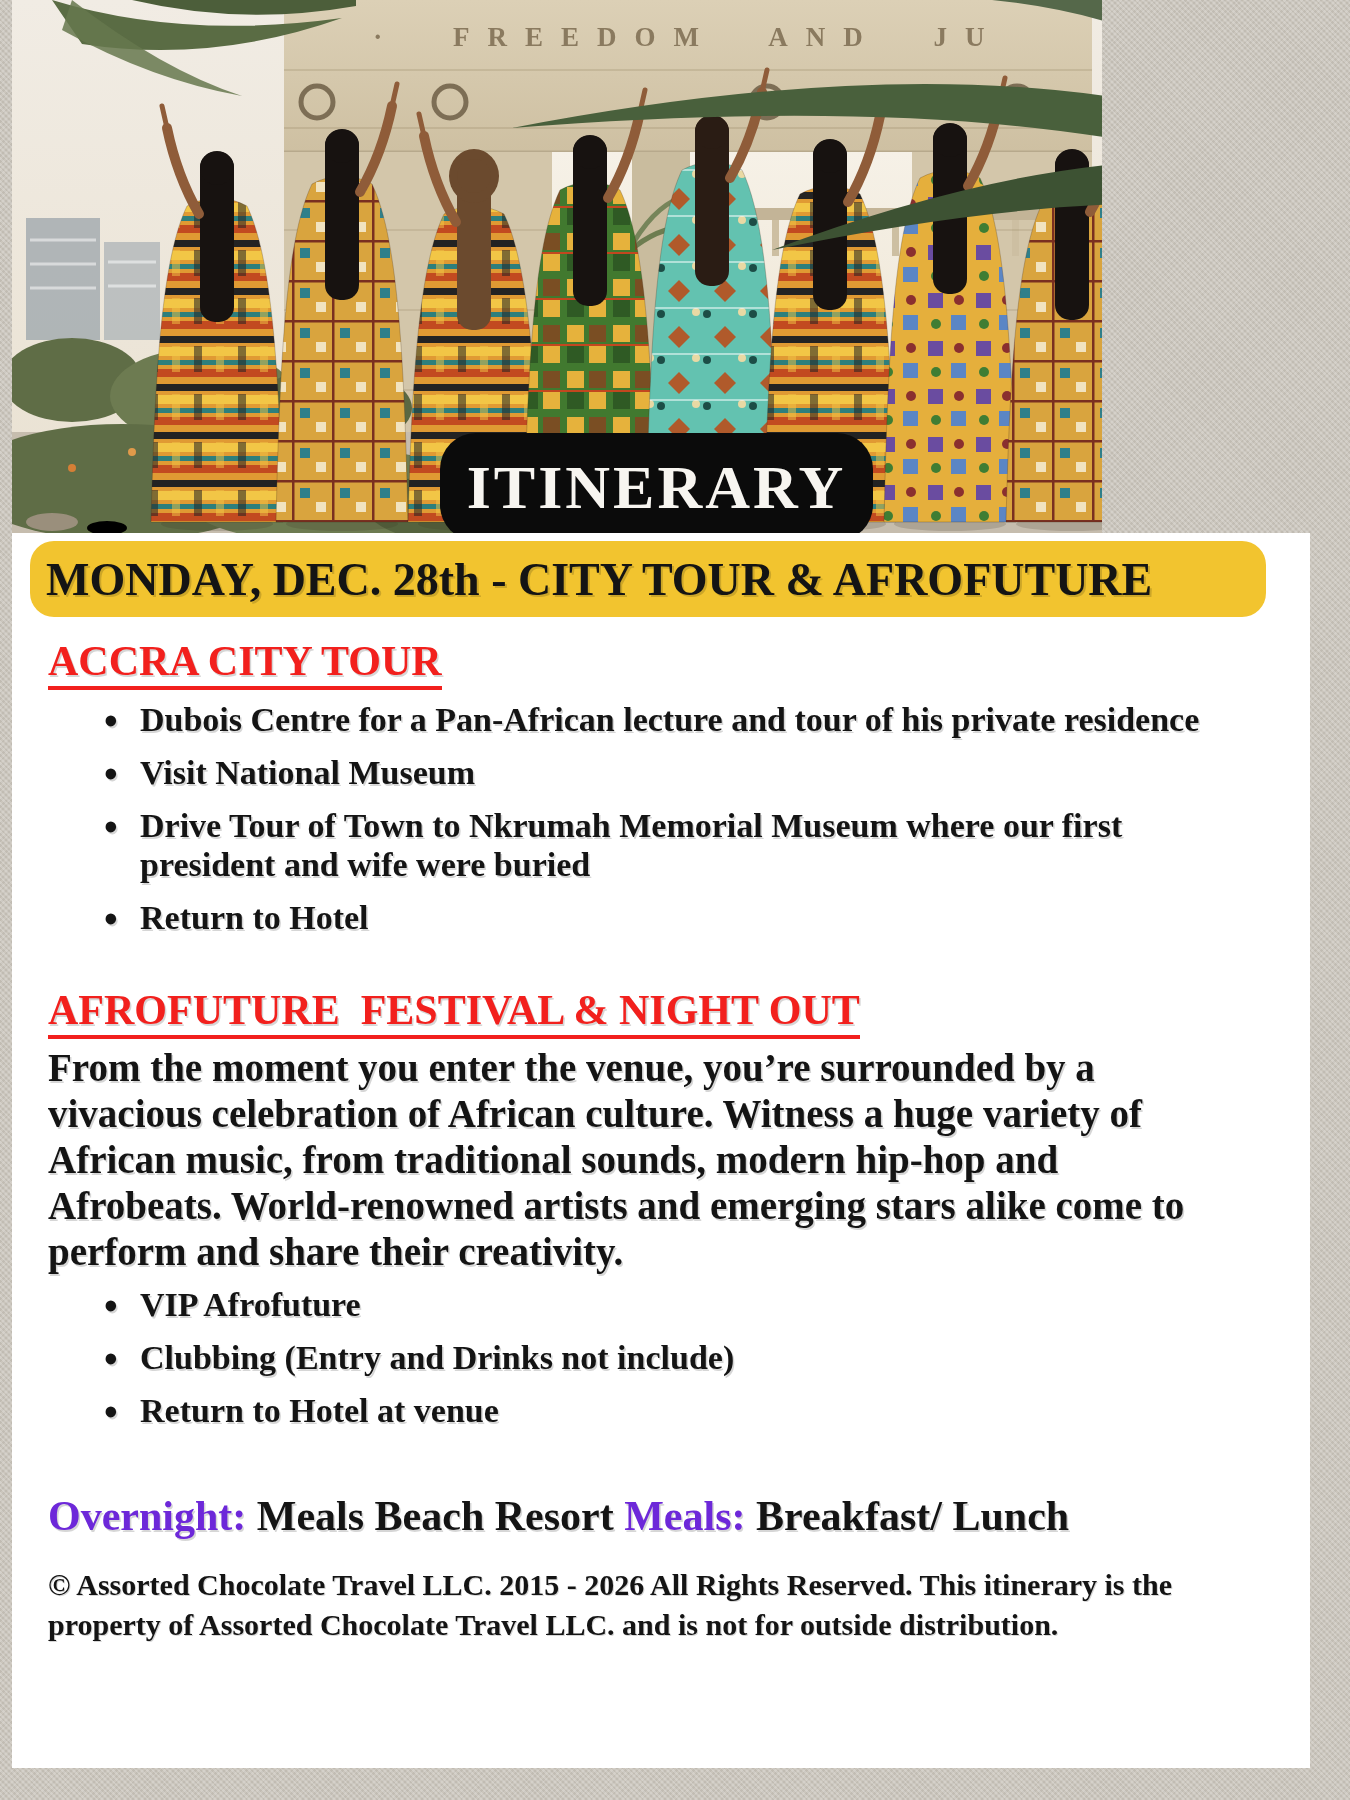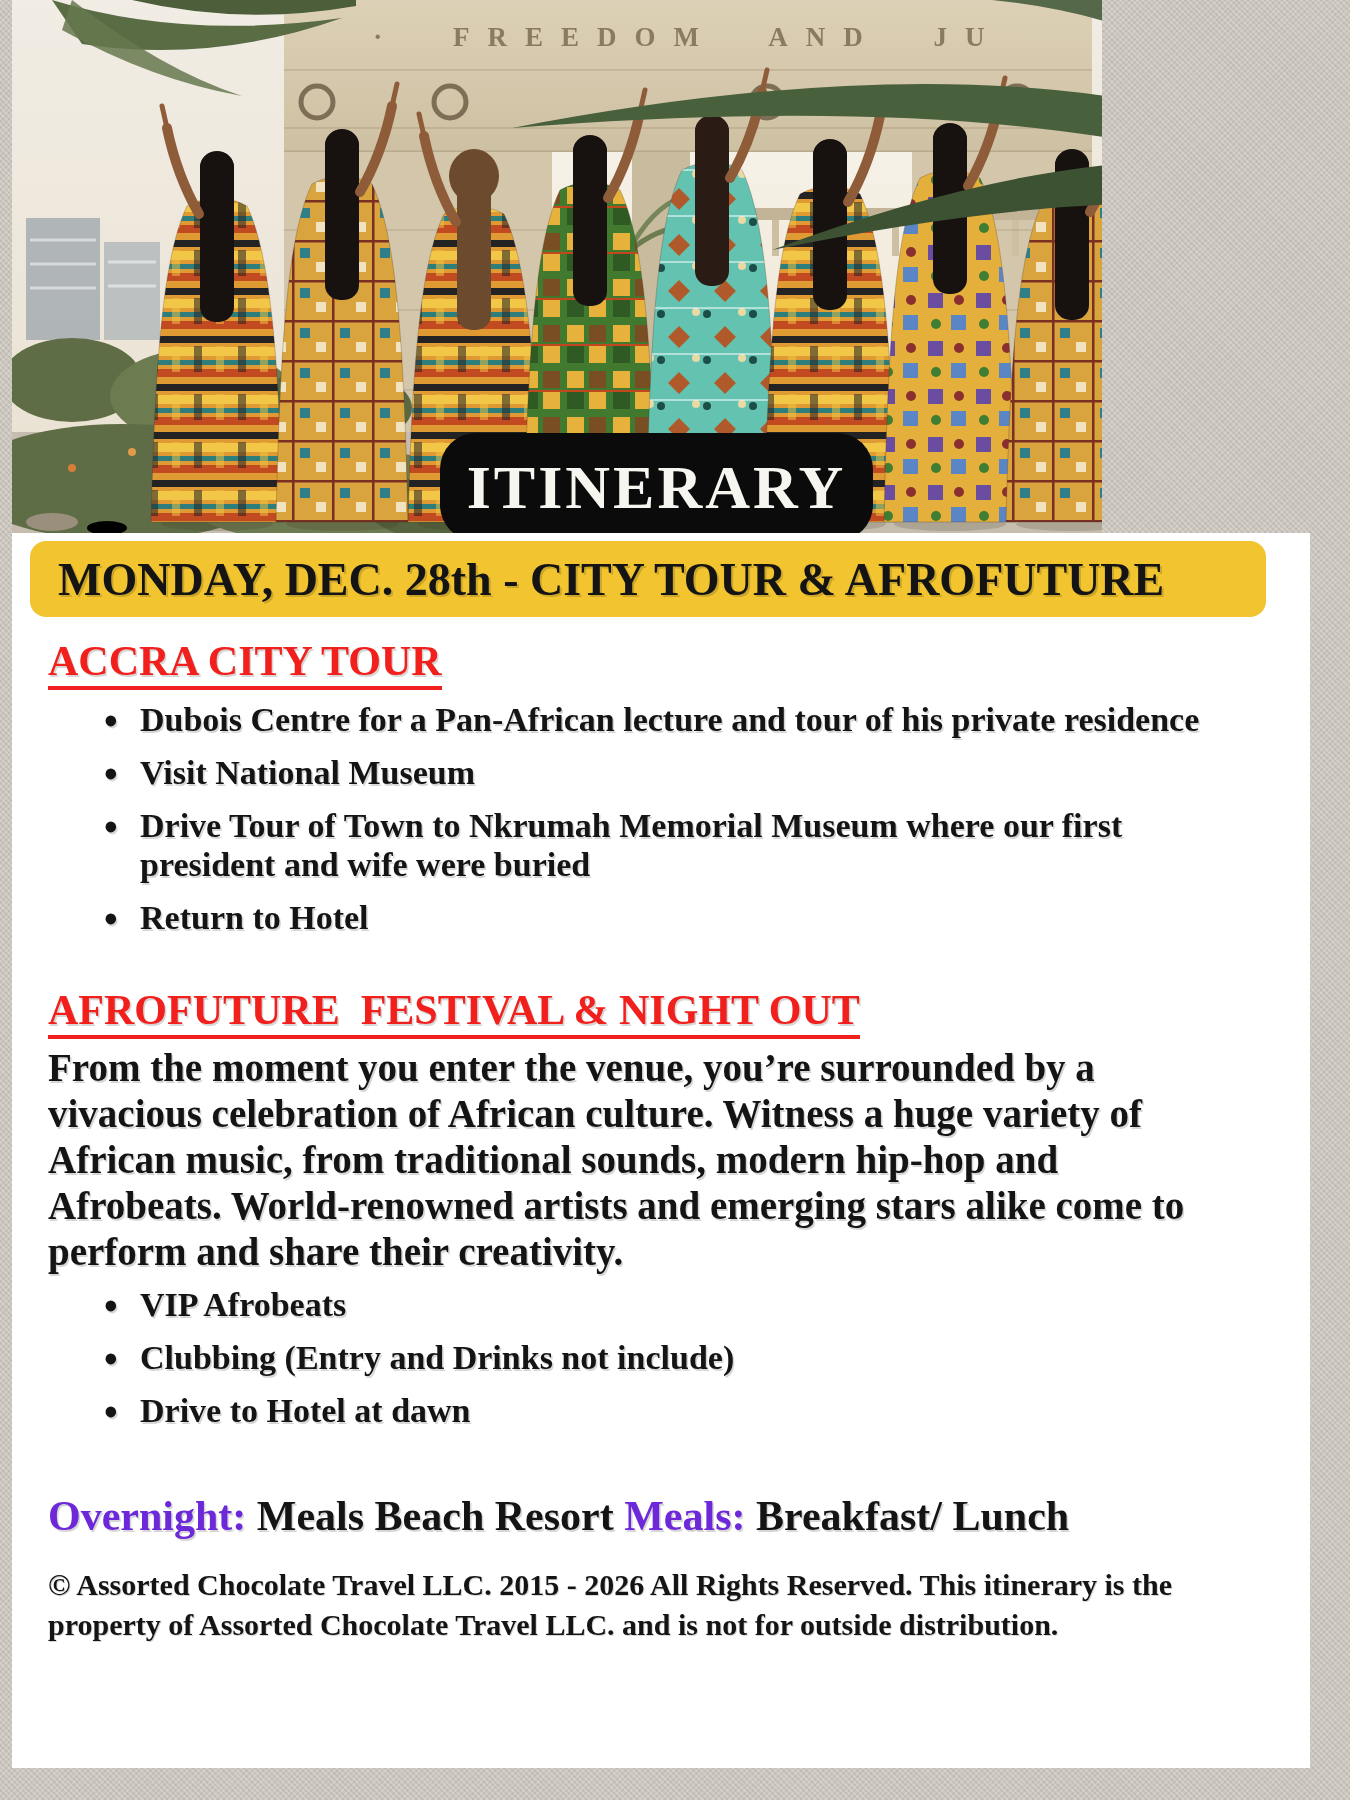--- a/index.html
+++ b/index.html
@@ -20,23 +20,23 @@
     background:#efe9df;
   }
   .photo svg{display:block;}
   .badge{
     position:absolute; left:440px; top:421px; width:433px; height:108px;
     background:#0b0b0b; border-radius:36px;
     display:flex; align-items:center; justify-content:center;
     color:#f7f5f0; font-size:62px; font-weight:700; letter-spacing:3px;margin-top:12px;
   }
   .banner{
-    margin:8px 44px 0 18px; height:76px; border-radius:16px;
+    margin:8px 44px 0 18px; height:76px; border-radius:24px;
     background:#F2C42F; display:flex; align-items:center;
-    padding:0 28px; box-sizing:border-box;
+    padding:0 16px; box-sizing:border-box;
     font-size:46px; font-weight:700; color:#141414;
     text-shadow:2px 2px 0 rgba(90,75,20,.25);
     white-space:nowrap; overflow:hidden;
   }
   .content{padding:22px 60px 0 36px; color:#141414;}
   .sec-title{
     display:inline-block; margin:0; font-size:42px; font-weight:700; color:#F2201D;
     border-bottom:4px solid #F2201D; padding-bottom:3px; line-height:1.05;
     white-space:pre-wrap; text-shadow:1.5px 1.5px 0 rgba(120,120,120,.30);
   }
@@ -323,23 +323,23 @@
         <li>Visit National Museum</li>
         <li>Drive Tour of Town to Nkrumah Memorial Museum where our first president and wife were buried</li>
         <li>Return to Hotel</li>
       </ul>
 
       <div class="gap-afro">
         <h2 class="sec-title">AFROFUTURE  FESTIVAL &amp; NIGHT OUT</h2>
       </div>
       <p class="desc">From the moment you enter the venue, you’re surrounded by a vivacious celebration of African culture. Witness a huge variety of African music, from traditional sounds, modern hip-hop and Afrobeats. World-renowned artists and emerging stars alike come to perform and share their creativity.</p>
       <ul class="blist">
-        <li>VIP Afrobeats</li>
+        <li>VIP Afrofuture</li>
         <li>Clubbing (Entry and Drinks not include)</li>
-        <li>Drive to Hotel at dawn</li>
+        <li>Return to Hotel at venue</li>
       </ul>
 
       <div class="lodging">
         <span class="maroon">Overnight:</span>
         <span>Meals Beach Resort</span>
         <span class="maroon">Meals:</span>
         <span>Breakfast/ Lunch</span>
       </div>
 
       <div class="foot">© Assorted Chocolate Travel LLC. 2015 - 2026 All Rights Reserved. This itinerary is the property of Assorted Chocolate Travel LLC. and is not for outside distribution.</div>

